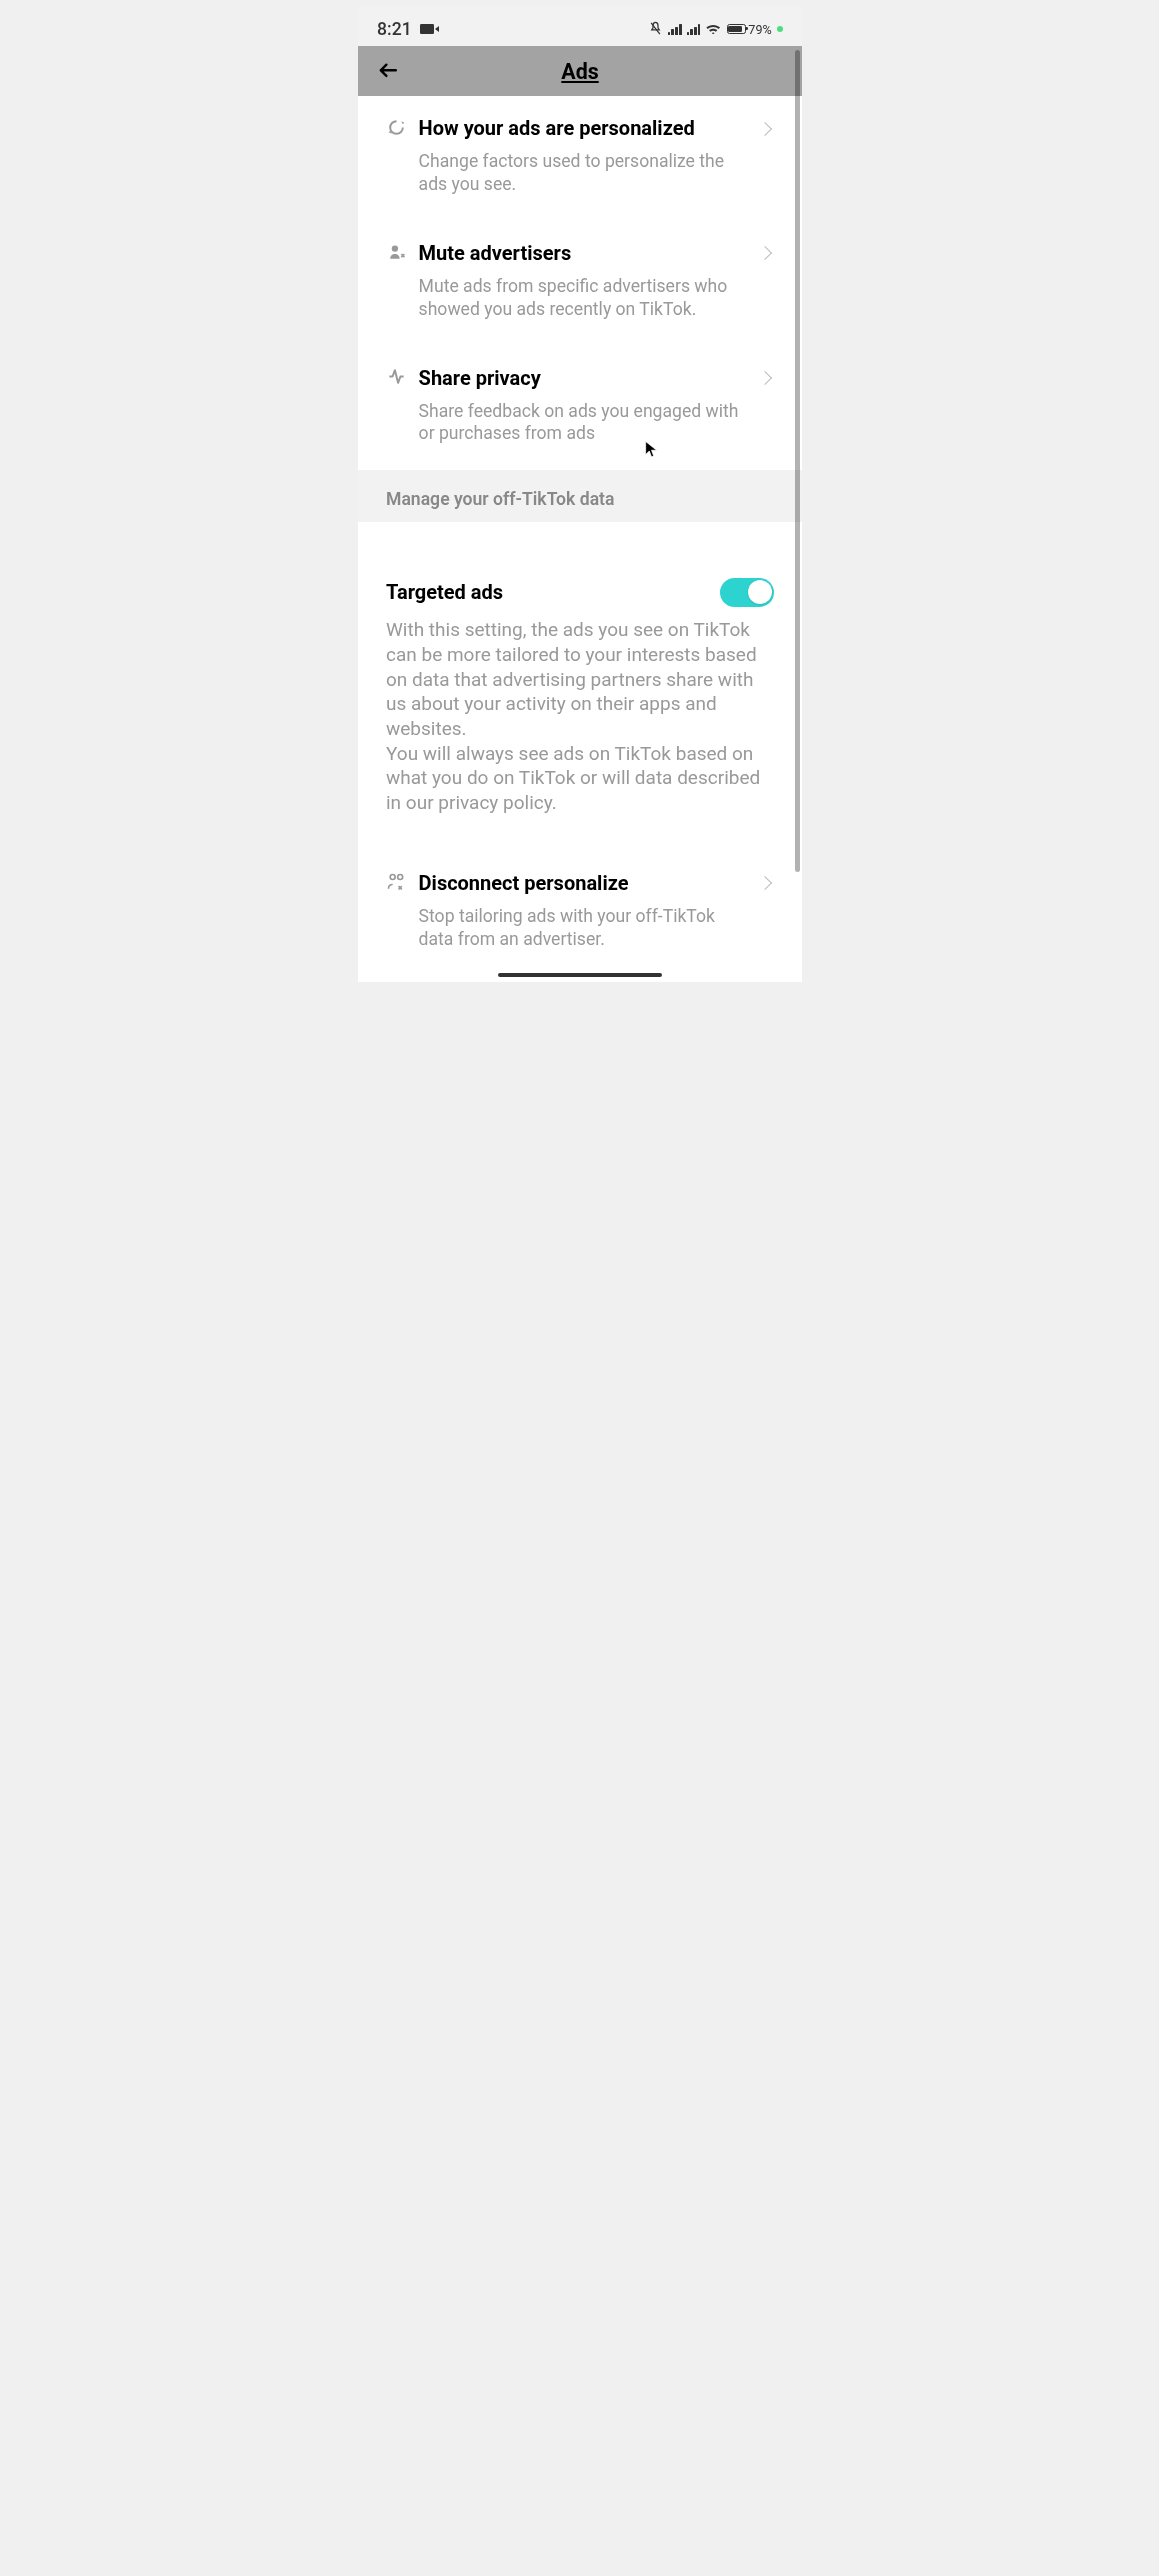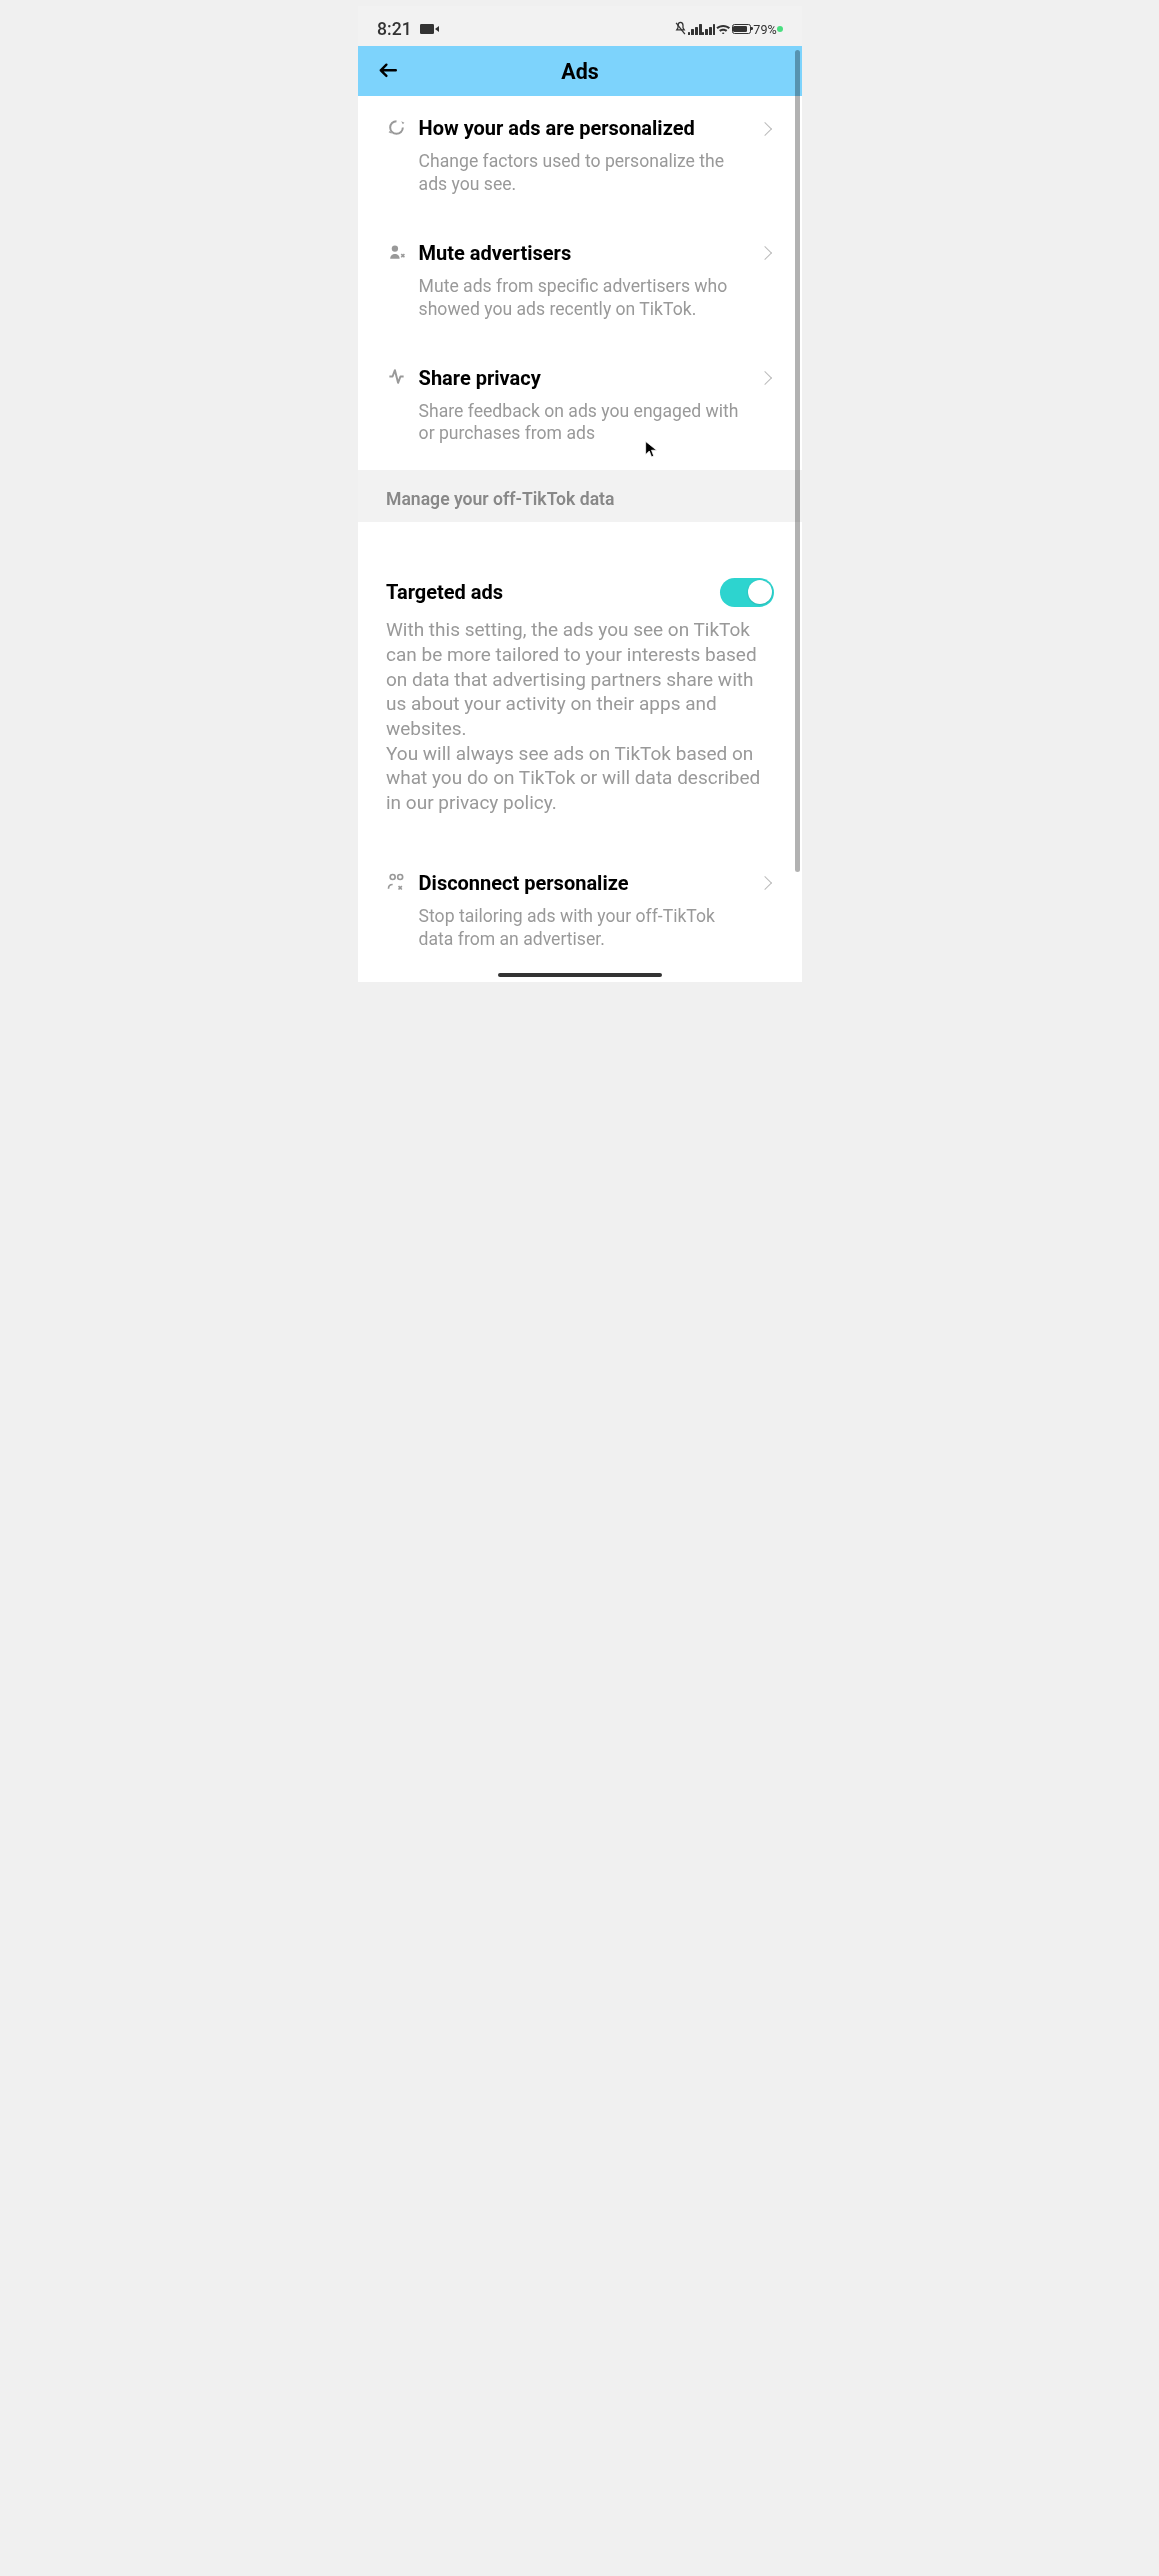--- a/index.html
+++ b/index.html
@@ -65,20 +65,21 @@
       width: 0;
       height: 0;
       border-top: 3.1px solid transparent;
       border-bottom: 3.1px solid transparent;
       border-right: 4.4px solid #333;
     }
     
     .status-right {
       display: flex;
       align-items: center;
+      gap: 5px;
     }
     
     .signal-bars {
       display: flex;
       align-items: flex-end;
       gap: 1.3px;
       height: 12.6px;
     }
     
     .signal-bar {
@@ -137,22 +138,23 @@
       height: 6.3px;
       background: #4ade80;
       border-radius: 50%;
     }
     
     
     .header {
       display: flex;
       align-items: center;
       padding: 12.6px 19px;
-      background: #7dd3fc;
-      position: relative;
+      background: #a3a3a3;
+      position: relative;
+      text-decoration: underline;
     }
     
     .back-button {
       position: absolute;
       left: 19px;
     }
     
     .back-arrow {
       width: 22.6px;
       height: 22.6px;

